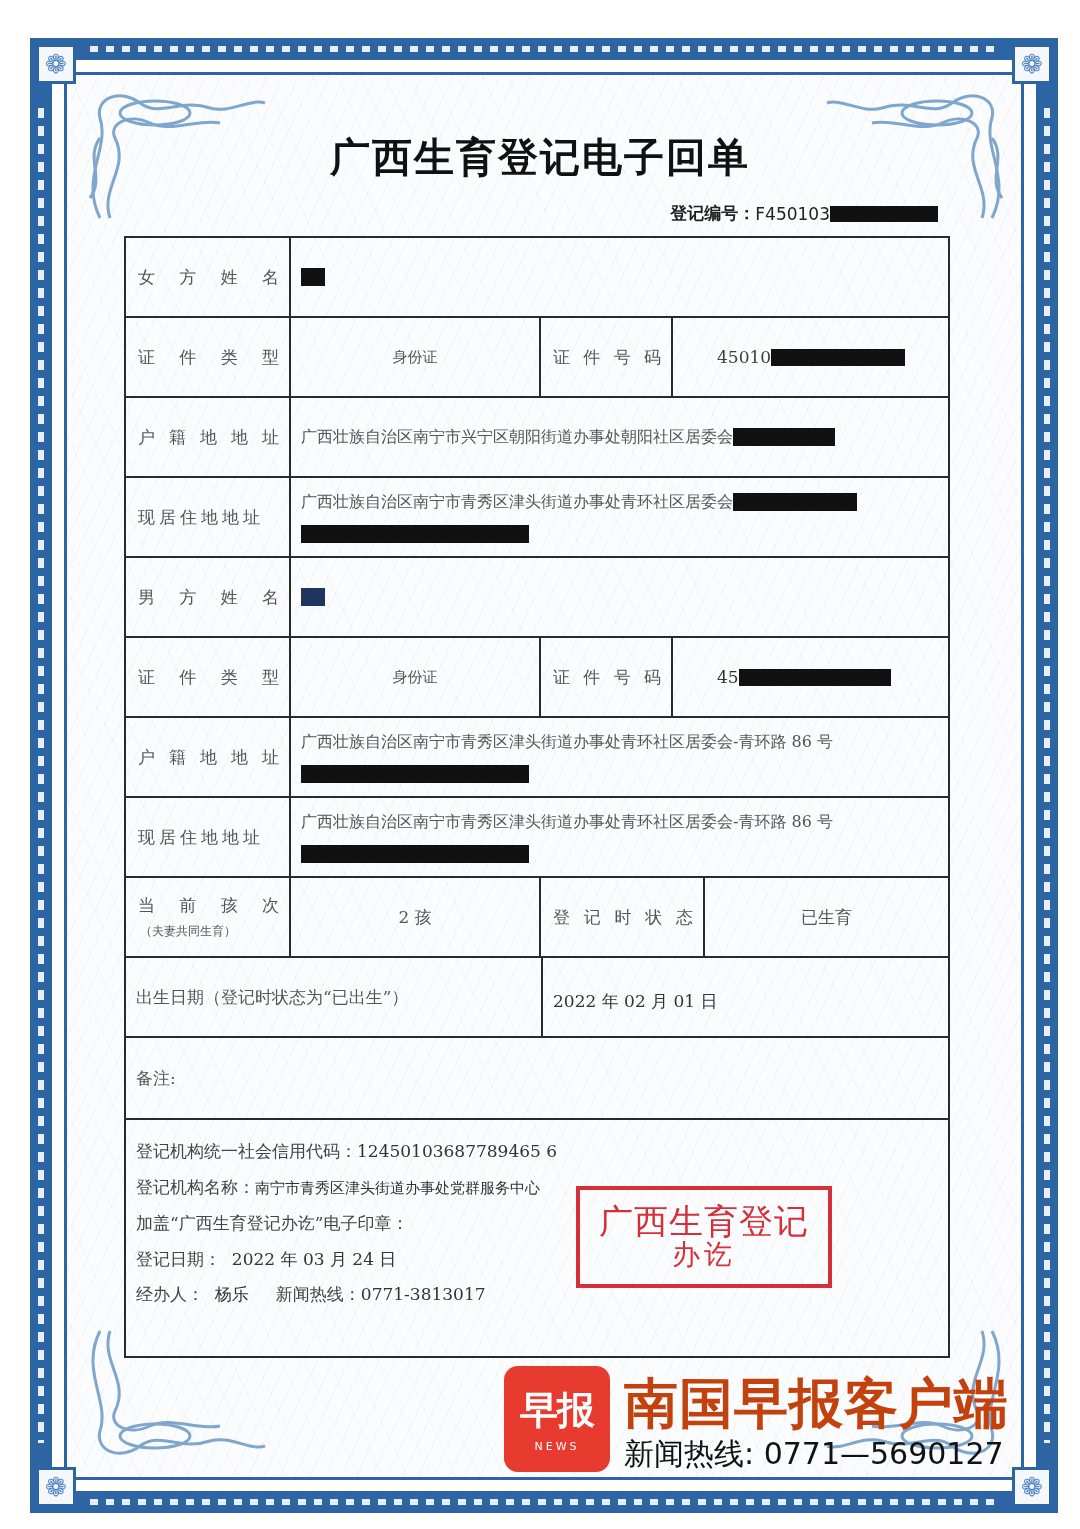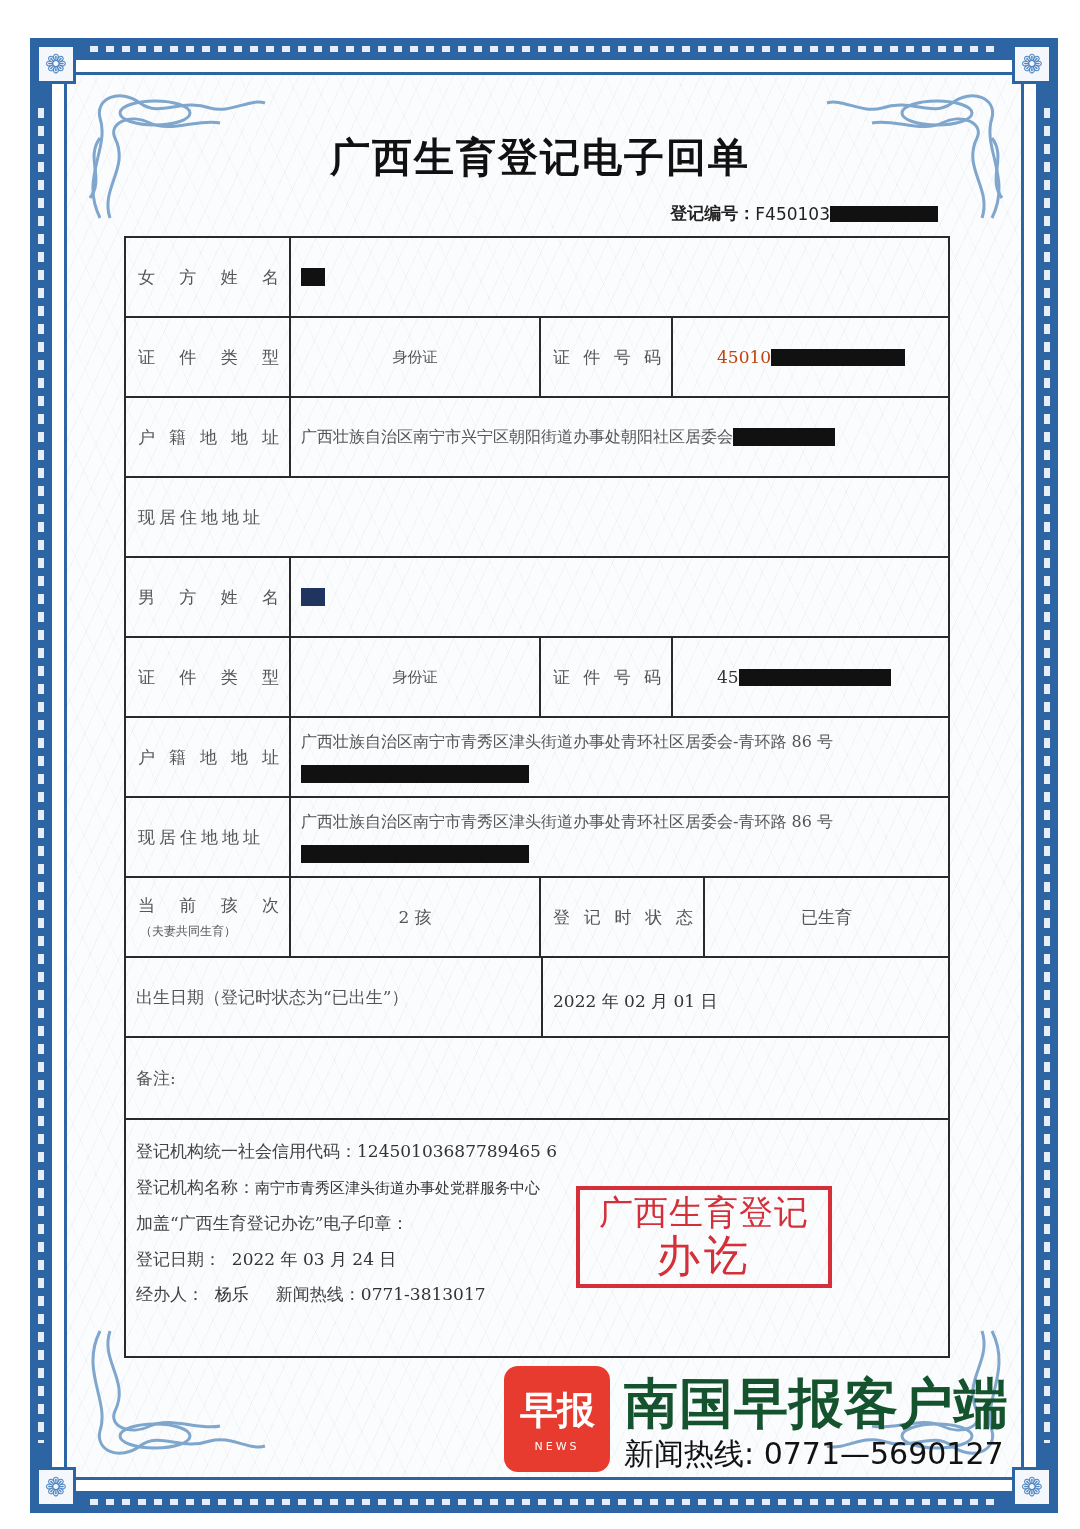--- a/index.html
+++ b/index.html
@@ -107,36 +107,36 @@
   .footer-block p { font-size: 17px; color: #444; line-height: 35.5px; white-space: nowrap; }
   .footer-block p .v { color: #333; }
 
   .seal {
     position: absolute; left: 450px; top: 66px; width: 256px; height: 102px;
     border: 4px solid #d5303a; color: #d5303a; text-align: center;
     font-family: "DejaVu Sans", "Liberation Sans", sans-serif;
     display: flex; flex-direction: column; justify-content: center; line-height: 1.1;
   }
   .seal .l1 { font-size: 34px; letter-spacing: 1px; }
-  .seal .l2 { font-size: 44px; letter-spacing: 4px; text-align: center; }
+  .seal .l2 { font-size: 28px; letter-spacing: 4px; text-align: center; }
 
   
   .brand {
     position: absolute; left: 504px; top: 1364px; width: 530px; height: 110px;
     display: flex; align-items: center;
     font-family: "DejaVu Sans", "Liberation Sans", sans-serif;
   }
   .brand .logo {
     width: 106px; height: 106px; background: #e73b2f; border-radius: 14px;
     display: flex; flex-direction: column; align-items: center; justify-content: center; color: #fff;
   }
   .brand .logo .big { font-size: 38px; font-weight: bold; letter-spacing: -1px; }
   .brand .logo .news { font-size: 11px; letter-spacing: 3px; margin-top: 4px; }
   .brand .txt { margin-left: 14px; display: flex; flex-direction: column; }
-  .brand .txt .name { font-size: 54px; font-weight: bold; color: #14532d; letter-spacing: 1px; line-height: 1; margin-top: 8px; }
+  .brand .txt .name { font-size: 54px; font-weight: bold; color: #c2410c; letter-spacing: 1px; line-height: 1; margin-top: 8px; }
   .brand .txt .hot { font-size: 30px; color: #111; margin-top: 8px; line-height: 1; }
 </style>
 </head>
 <body>
 
 <div class="paper"></div>
 <div class="frame-outer"></div>
 <div class="frame-dots">
   <div class="h top"></div>
     <div class="h bottom"></div>
@@ -209,21 +209,21 @@
         <span>型</span>
     </div>
     <div class="cell col-a center" style="font-size:15px;">身份证</div>
     <div class="cell col-b lbl-cell" style="width:132px;">
       <span>证</span>
         <span>件</span>
         <span>号</span>
         <span>码</span>
     </div>
     <div class="cell col-c" style="padding-left:44px;">
-      <span style="color:#c2410c;">45010</span>
+      <span style="color:#404040;">45010</span>
       <span class="redact" style="width:134px;height:17px;"></span>
     </div>
   </div>
 
   <div class="row">
     <div class="cell lbl-cell">
       <span>户</span>
         <span>籍</span>
         <span>地</span>
         <span>地</span>
@@ -232,20 +232,29 @@
     <div class="cell val-cell addr">
       <div class="line">
           <span>广西壮族自治区南宁市兴宁区朝阳街道办事处朝阳社区居委会</span>
           <span class="redact" style="width:102px;height:18px;"></span>
         </div>
     </div>
   </div>
 
   <div class="row">
     <div class="cell lbl-cell tight">现居住地地址</div>
+    <div class="cell val-cell addr">
+      <div class="line">
+          <span>广西壮族自治区南宁市青秀区津头街道办事处青环社区居委会</span>
+          <span class="redact" style="width:124px;height:18px;"></span>
+        </div>
+      <div class="line">
+          <span class="redact" style="width:228px;height:18px;"></span>
+        </div>
+    </div>
   </div>
 
   <div class="row">
     <div class="cell lbl-cell">
       <span>男</span>
         <span>方</span>
         <span>姓</span>
         <span>名</span>
     </div>
     <div class="cell val-cell">

